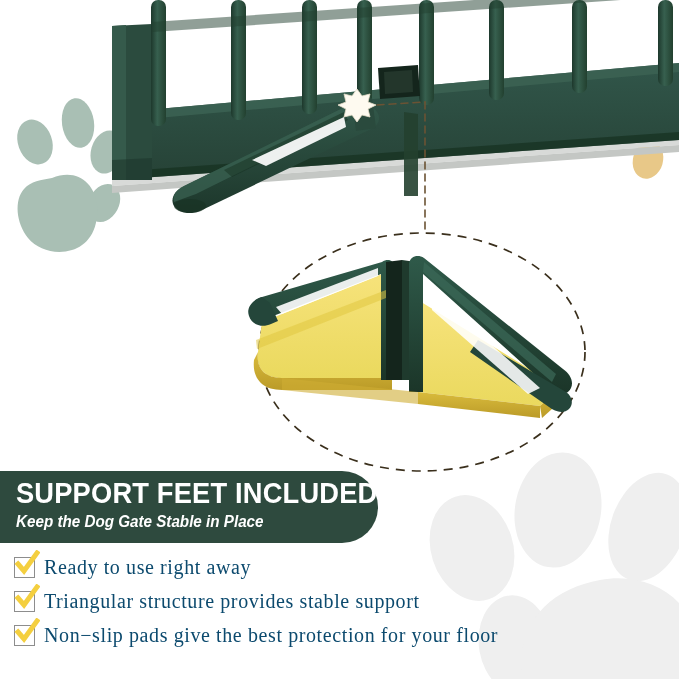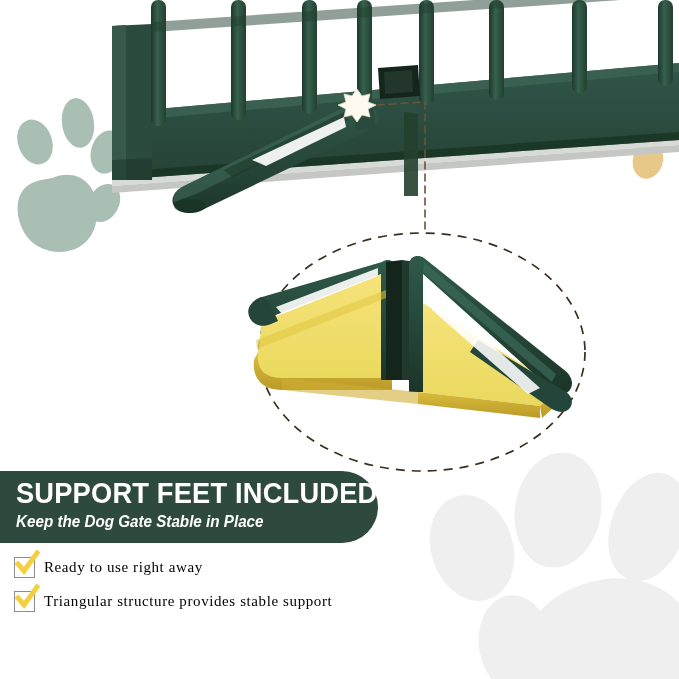--- a/index.html
+++ b/index.html
@@ -70,22 +70,22 @@
     flex:0 0 auto;
     margin-right:9px;
   }
   .checkbox .tick{
     position:absolute;left:-1px;top:-8px;
     width:26px;height:26px;
     display:block;
   }
   .feature-text{
     font-family:"Liberation Serif", serif;
-    font-size:15px;
-    color:#000000;
+    font-size:20px;
+    color:#0c4a6e;
     letter-spacing:0.6px;
     white-space:nowrap;
   }
 </style>
 </head>
 <body>
 
 <div class="stage">
 
   <svg class="layer" id="bg-paws-layer" viewBox="0 0 679 679">
@@ -314,16 +314,24 @@
 
     <div class="feature-row">
       <div class="checkbox">
         <svg class="tick" viewBox="0 0 26 26">
           <path d="M4 14 L10 21 L23 3" fill="none" stroke="#f4cf3f" stroke-width="5" stroke-linecap="square" stroke-linejoin="miter"></path>
         </svg>
       </div>
       <div class="feature-text">Triangular structure provides stable support</div>
     </div>
 
+    <div class="feature-row">
+      <div class="checkbox">
+        <svg class="tick" viewBox="0 0 26 26">
+          <path d="M4 14 L10 21 L23 3" fill="none" stroke="#f4cf3f" stroke-width="5" stroke-linecap="square" stroke-linejoin="miter"></path>
+        </svg>
+      </div>
+      <div class="feature-text">Non−slip pads give the best protection for your floor</div>
+    </div>
 
   </div>
 
 </div>
 
 </body></html>

